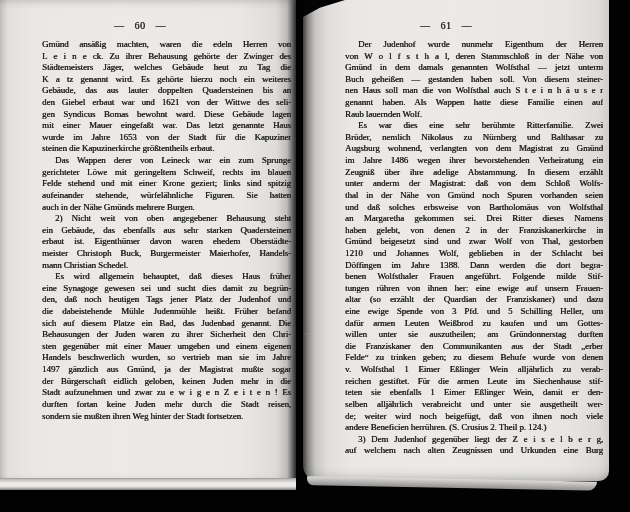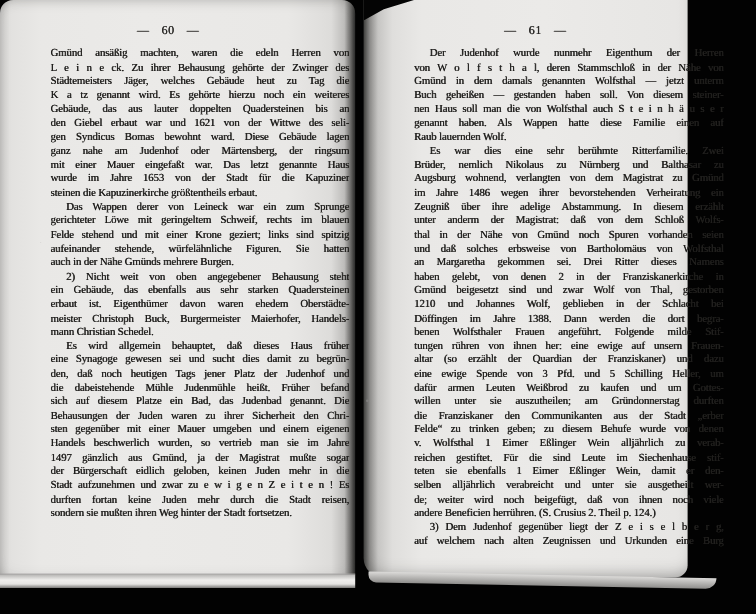--- a/index.html
+++ b/index.html
@@ -10,29 +10,28 @@
     position:relative;
     font-family:"Liberation Serif","DejaVu Serif",serif;
   }
   .page {
     position:absolute; top:0; z-index:2;
   }
   .page-left {
     left:0; width:296px; height:490px;
     background:linear-gradient(90deg,#c9c8c6 0px,#e2e1df 8px,#e9e8e6 34px,#ebeae8 120px,#e9e8e6 240px,#dddcda 276px,#bdbcba 287px,#6f6e6c 292px,#2a2a28 296px);
     box-shadow:inset 0 -10px 14px -8px rgba(60,60,58,.55), inset 0 8px 10px -8px rgba(90,90,88,.4);
-    border-radius:11px;
   }
   .page-left::after {
     content:""; position:absolute; left:0; bottom:0; width:100%; height:11px;
     background:linear-gradient(180deg,#b9b8b6 0%,#f0efed 40%,#e6e5e3 70%,#7a7977 100%);
     border-top:1px solid #a5a4a2;
   }
   .page-right {
-    left:303px; width:270px; height:481px;
+    left:303px; width:306px; height:481px;
     background:linear-gradient(90deg,#3f3f3d 0px,#8b8a88 5px,#c6c5c3 12px,#dfdedc 24px,#e9e8e6 48px,#ebeae8 150px,#e7e6e4 260px,#dedddb 294px,#d2d1cf 306px);
     border-radius:0 0 10px 16px;
     box-shadow:inset 0 -9px 12px -8px rgba(70,70,68,.5);
   }
   .page-right::after {
     content:""; position:absolute; left:4px; bottom:-7px; width:290px; height:9px;
     background:linear-gradient(180deg,#dcdbd9,#8f8e8c);
     transform:rotate(1.1deg);
     border-radius:0 0 14px 10px;
   }
@@ -71,21 +70,20 @@
 <div class="page page-left">
   <div class="page-header">— 60 —</div>
   <div class="text-block">
       <div class="line">Gmünd ansäßig machten, waren die edeln Herren von</div>
       <div class="line">L e i n e ck.  Zu ihrer Behausung gehörte der Zwinger des</div>
       <div class="line">Städtemeisters Jäger, welches Gebäude heut zu Tag die</div>
       <div class="line">K a tz genannt wird.  Es gehörte hierzu noch ein weiteres</div>
       <div class="line">Gebäude, das aus lauter doppelten Quadersteinen bis an</div>
       <div class="line">den Giebel erbaut war und 1621 von der Wittwe des seli-</div>
       <div class="line">gen Syndicus Bomas bewohnt ward.  Diese Gebäude lagen</div>
-      <div class="line">ganz nahe am Judenhof oder Märtensberg, der ringsum</div>
       <div class="line">mit einer Mauer eingefaßt war.  Das letzt genannte Haus</div>
       <div class="line">wurde im Jahre 1653 von der Stadt für die Kapuziner</div>
       <div class="line end">steinen die Kapuzinerkirche größtentheils erbaut.</div>
       <div class="line indent">Das Wappen derer von Leineck war ein zum Sprunge</div>
       <div class="line">gerichteter Löwe mit geringeltem Schweif, rechts im blauen</div>
       <div class="line">Felde stehend und mit einer Krone geziert; links sind spitzig</div>
       <div class="line">aufeinander stehende, würfelähnliche Figuren.  Sie hatten</div>
       <div class="line end">auch in der Nähe Gmünds mehrere Burgen.</div>
       <div class="line indent">2) Nicht weit von oben angegebener Behausung steht</div>
       <div class="line">ein Gebäude, das ebenfalls aus sehr starken Quadersteinen</div>
@@ -133,21 +131,21 @@
       <div class="line">Döffingen im Jahre 1388.  Dann werden die dort begra-</div>
       <div class="line">benen Wolfsthaler Frauen angeführt. Folgende milde Stif-</div>
       <div class="line">tungen rühren von ihnen her: eine ewige auf unsern Frauen-</div>
       <div class="line">altar (so erzählt der Quardian der Franziskaner) und dazu</div>
       <div class="line">eine ewige Spende von 3 Pfd. und 5 Schilling Heller, um</div>
       <div class="line">dafür armen Leuten Weißbrod zu kaufen und um Gottes-</div>
       <div class="line">willen unter sie auszutheilen; am Gründonnerstag durften</div>
       <div class="line">die Franziskaner den Communikanten aus der Stadt „erber</div>
       <div class="line">Felde“ zu trinken geben; zu diesem Behufe wurde von denen</div>
       <div class="line">v. Wolfsthal 1 Eimer Eßlinger Wein alljährlich zu verab-</div>
-      <div class="line">reichen gestiftet. Für die sind Leute im Siechenhause stif-</div>
+      <div class="line">reichen gestiftet. Für die armen Leute im Siechenhause stif-</div>
       <div class="line">teten sie ebenfalls 1 Eimer Eßlinger Wein, damit er den-</div>
       <div class="line">selben alljährlich verabreicht und unter sie ausgetheilt wer-</div>
       <div class="line">de; weiter wird noch beigefügt, daß von ihnen noch viele</div>
       <div class="line end">andere Beneficien herrühren. (S. Crusius 2. Theil p. 124.)</div>
       <div class="line indent">3) Dem Judenhof gegenüber liegt der Z e i s e l b e r g,</div>
       <div class="line">auf welchem nach alten Zeugnissen und Urkunden eine Burg</div>
     </div>
 </div>
 
 <div class="corner-notch"></div>

